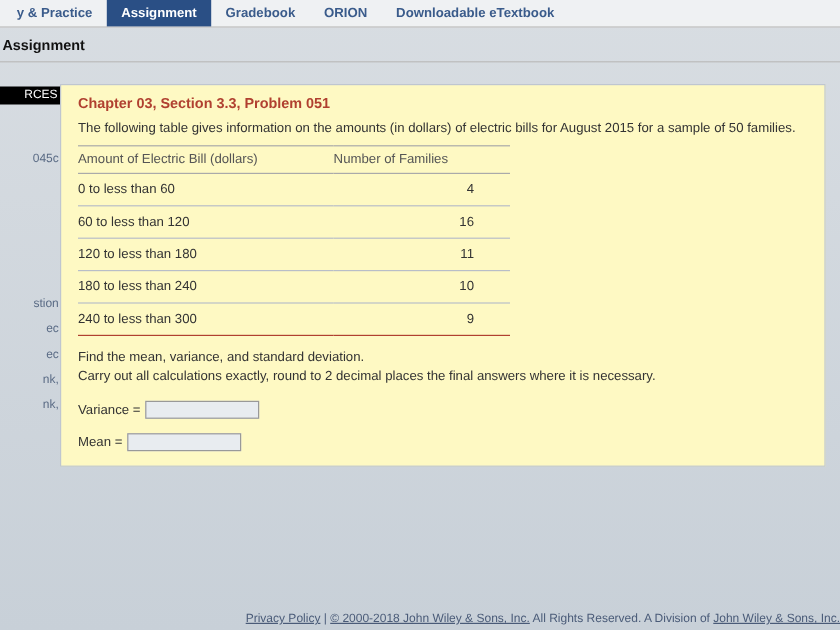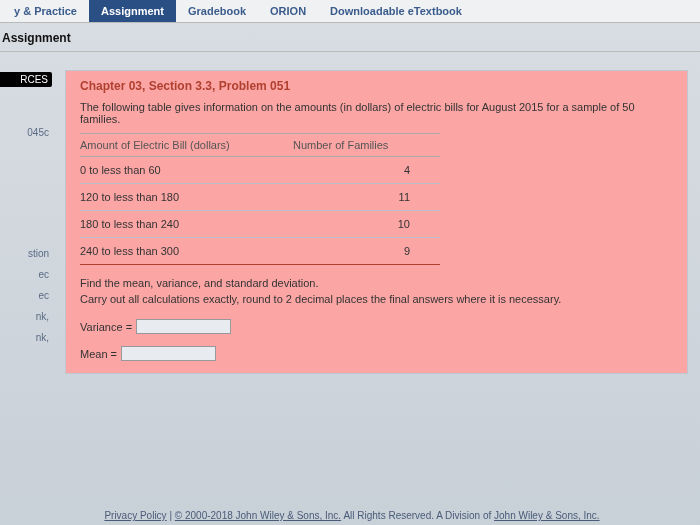--- a/index.html
+++ b/index.html
@@ -51,24 +51,24 @@
       background: #000000;
       color: #fff;
       font-size: 10px;
       padding: 2px 4px;
       margin-bottom: 40px;
       border-top-right-radius: 2px;
       border-bottom-right-radius: 2px;
     }
     .content {
       position: absolute;
-      left: 65px;
+      left: 50px;
       top: 70px;
       right: 12px;
-      background: #fca5a5;
+      background: #fef9c3;
       padding: 8px 14px 0;
       border: 1px solid #bfc6d0;
     }
     .title {
       color: #b04030;
       font-weight: bold;
       font-size: 12px;
       margin-bottom: 8px;
     }
     .desc {
@@ -110,21 +110,21 @@
     .sw { font-size: 11px; color: #333; padding: 4px 0 6px; }
     .sw b { font-weight: bold; }
     .sw a { color: #3a5b8b; text-decoration: underline; margin-left: 6px; }
     .foot {
       position: absolute;
       left: 0;
       bottom: 4px;
       width: 100%;
       font-size: 10px;
       color: #4a5b78;
-      text-align: center;
+      text-align: right;
       padding-left: 4px;
       margin-top: 20px;
     }
     .foot a { color: #4a5b78; text-decoration: underline; }
   </style>
 </head>
 <body>
 
 <div class="topnav">
   <div>y &amp; Practice</div>
@@ -155,20 +155,24 @@
     <tbody>
         <tr>
       <th>Amount of Electric Bill (dollars)</th>
       <th class="r">Number of Families</th>
     </tr>
     <tr>
           <td>0 to less than 60</td>
           <td class="r">4</td>
         </tr>
     <tr>
+          <td>60 to less than 120</td>
+          <td class="r">16</td>
+        </tr>
+    <tr>
           <td>120 to less than 180</td>
           <td class="r">11</td>
         </tr>
     <tr>
           <td>180 to less than 240</td>
           <td class="r">10</td>
         </tr>
     <tr class="last">
           <td>240 to less than 300</td>
           <td class="r">9</td>

